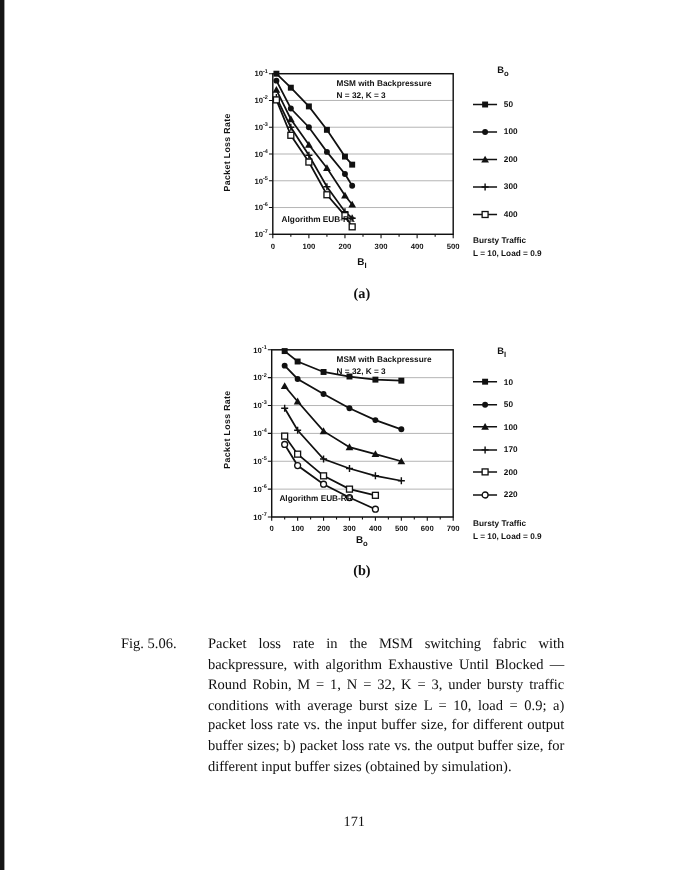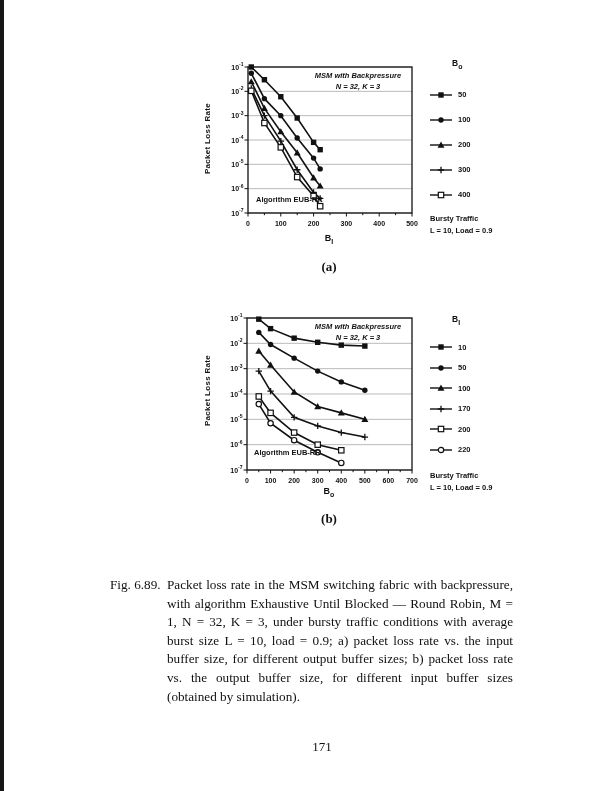--- a/index.html
+++ b/index.html
@@ -7,34 +7,34 @@
         font-family:"Liberation Sans",sans-serif;color:#111;}
   .scan-edge{position:absolute;left:0;top:0;width:4px;height:791px;background:#161616;}
   
   .plot{position:absolute;}
   svg text.tick{font:bold 7px "Liberation Sans",sans-serif;fill:#111;}
   .ylabel{position:absolute;width:100px;text-align:center;font:bold 8px "Liberation Sans",sans-serif;
           transform:rotate(-90deg);transform-origin:center;white-space:nowrap;letter-spacing:.3px;}
   .xlabel{position:absolute;width:40px;text-align:center;font:bold 9px "Liberation Sans",sans-serif;}
   .xlabel sub,.leg-title sub{font-size:7px;}
   .anno{position:absolute;font:bold 7.5px "Liberation Sans",sans-serif;line-height:11px;}
-  .title-anno{width:104px;text-align:center;font-style:italic;}
+  .title-anno{width:104px;text-align:left;}
   .legend{position:absolute;width:86px;}
   .leg-title{font:bold 8.5px "Liberation Sans",sans-serif;padding-left:22px;height:14px;}
   .leg-item{display:flex;align-items:center;text-align:right;}
   .leg-a .leg-item{height:25px;}
   .leg-b .leg-item{height:20.5px;}
   .leg-label{font:bold 7.5px "Liberation Sans",sans-serif;margin-left:6px;}
   .leg-note{font:bold 7.5px "Liberation Sans",sans-serif;line-height:12px;}
   .sublabel{position:absolute;width:40px;text-align:center;
             font:bold 13px "Liberation Serif",serif;}
   .caption{position:absolute;left:110px;top:576px;width:403px;
            font:13.2px/18.6px "Liberation Serif",serif;color:#101010;}
   .cap-label{position:absolute;left:0;top:0;}
-  .cap-text{margin:0 0 0 57px;text-align:justify;}
+  .cap-text{margin:0 0 0 79px;text-align:justify;}
   .pagenum{position:absolute;left:0;right:0;top:739px;text-align:center;
            font:13px "Liberation Serif",serif;transform:translateX(16px);}
 </style>
 </head>
 <body>
 
 <div class="page">
   <div class="scan-edge"></div>
 
   <div class="ylabel" style="left:157px;top:134px">Packet Loss Rate</div>
@@ -307,18 +307,18 @@
         </div>
       </div>
     <div class="leg-note" style="margin-top:10px">
       <div>Bursty Traffic</div>
       <div>L = 10, Load = 0.9</div>
     </div>
   </div>
   <div class="sublabel" style="left:309px;top:511px">(b)</div>
 
   <div class="caption">
-    <span class="cap-label">Fig. 6.89.</span>
+    <span class="cap-label">Fig. 5.06.</span>
     <p class="cap-text">Packet loss rate in the MSM switching fabric with backpressure, with algorithm Exhaustive Until Blocked — Round Robin, M = 1, N = 32, K = 3, under bursty traffic conditions with average burst size L = 10, load = 0.9; a) packet loss rate vs. the input buffer size, for different output buffer sizes; b) packet loss rate vs. the output buffer size, for different input buffer sizes (obtained by simulation).</p>
   </div>
 
   <div class="pagenum">171</div>
 </div>
 
 </body></html>

